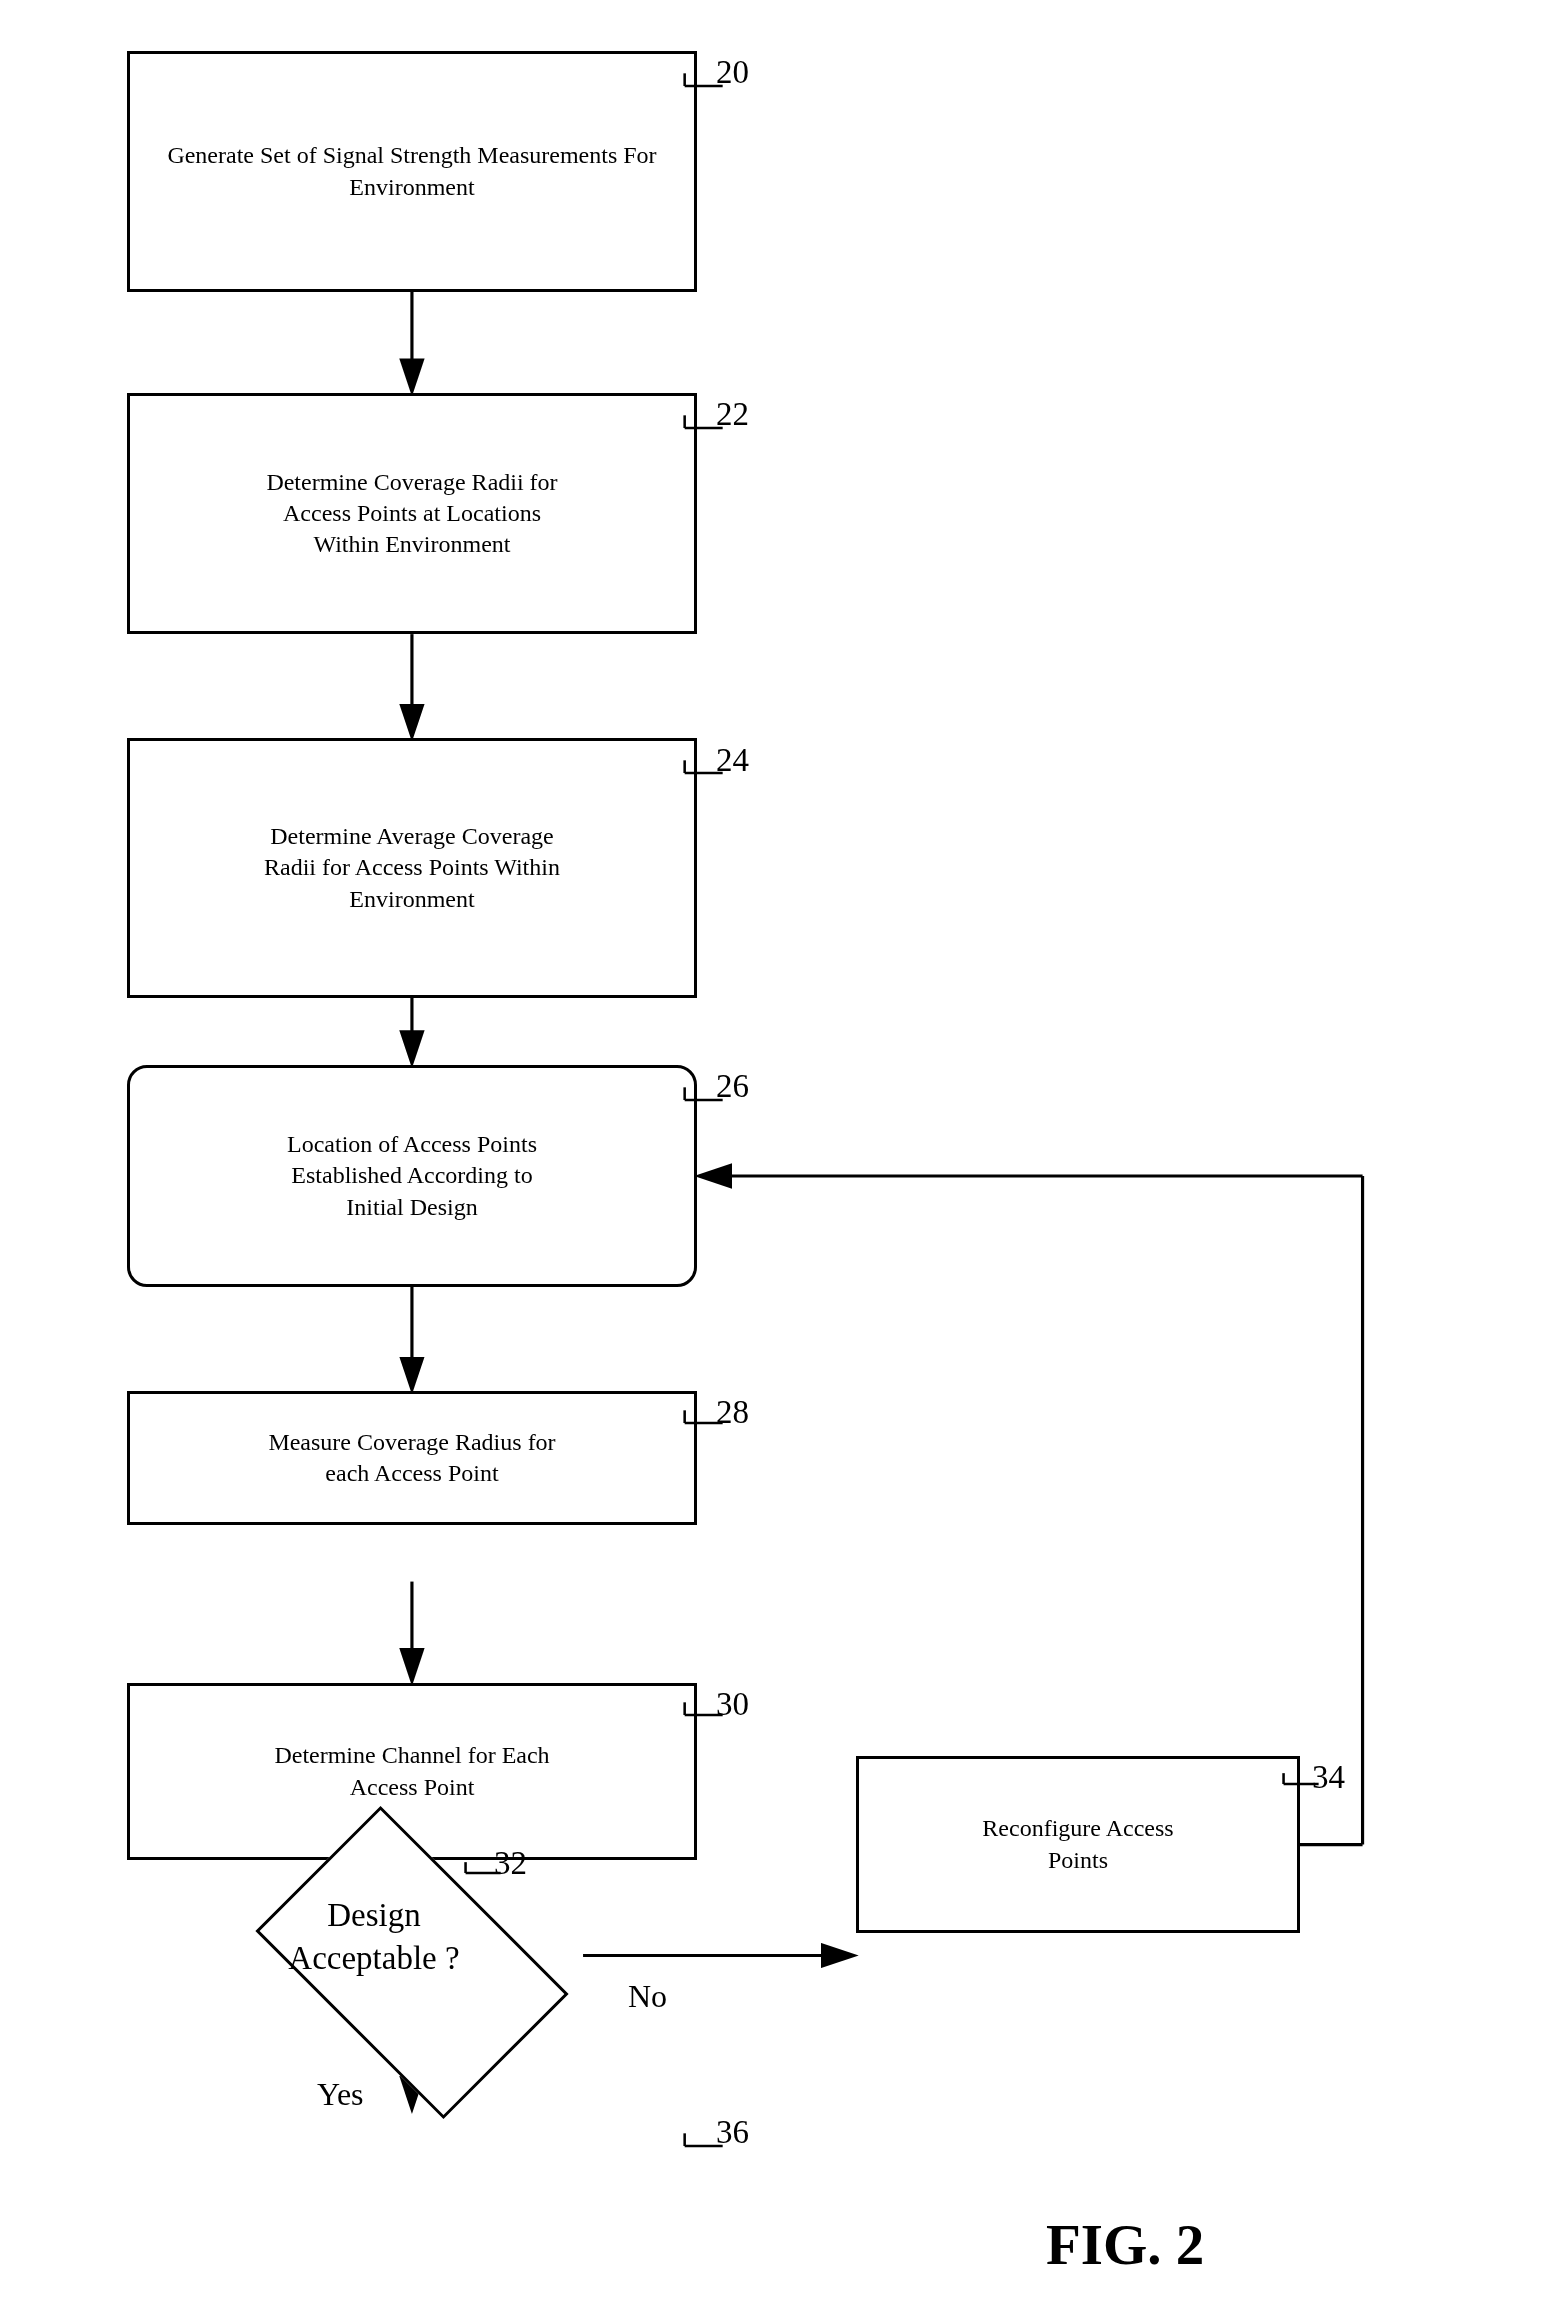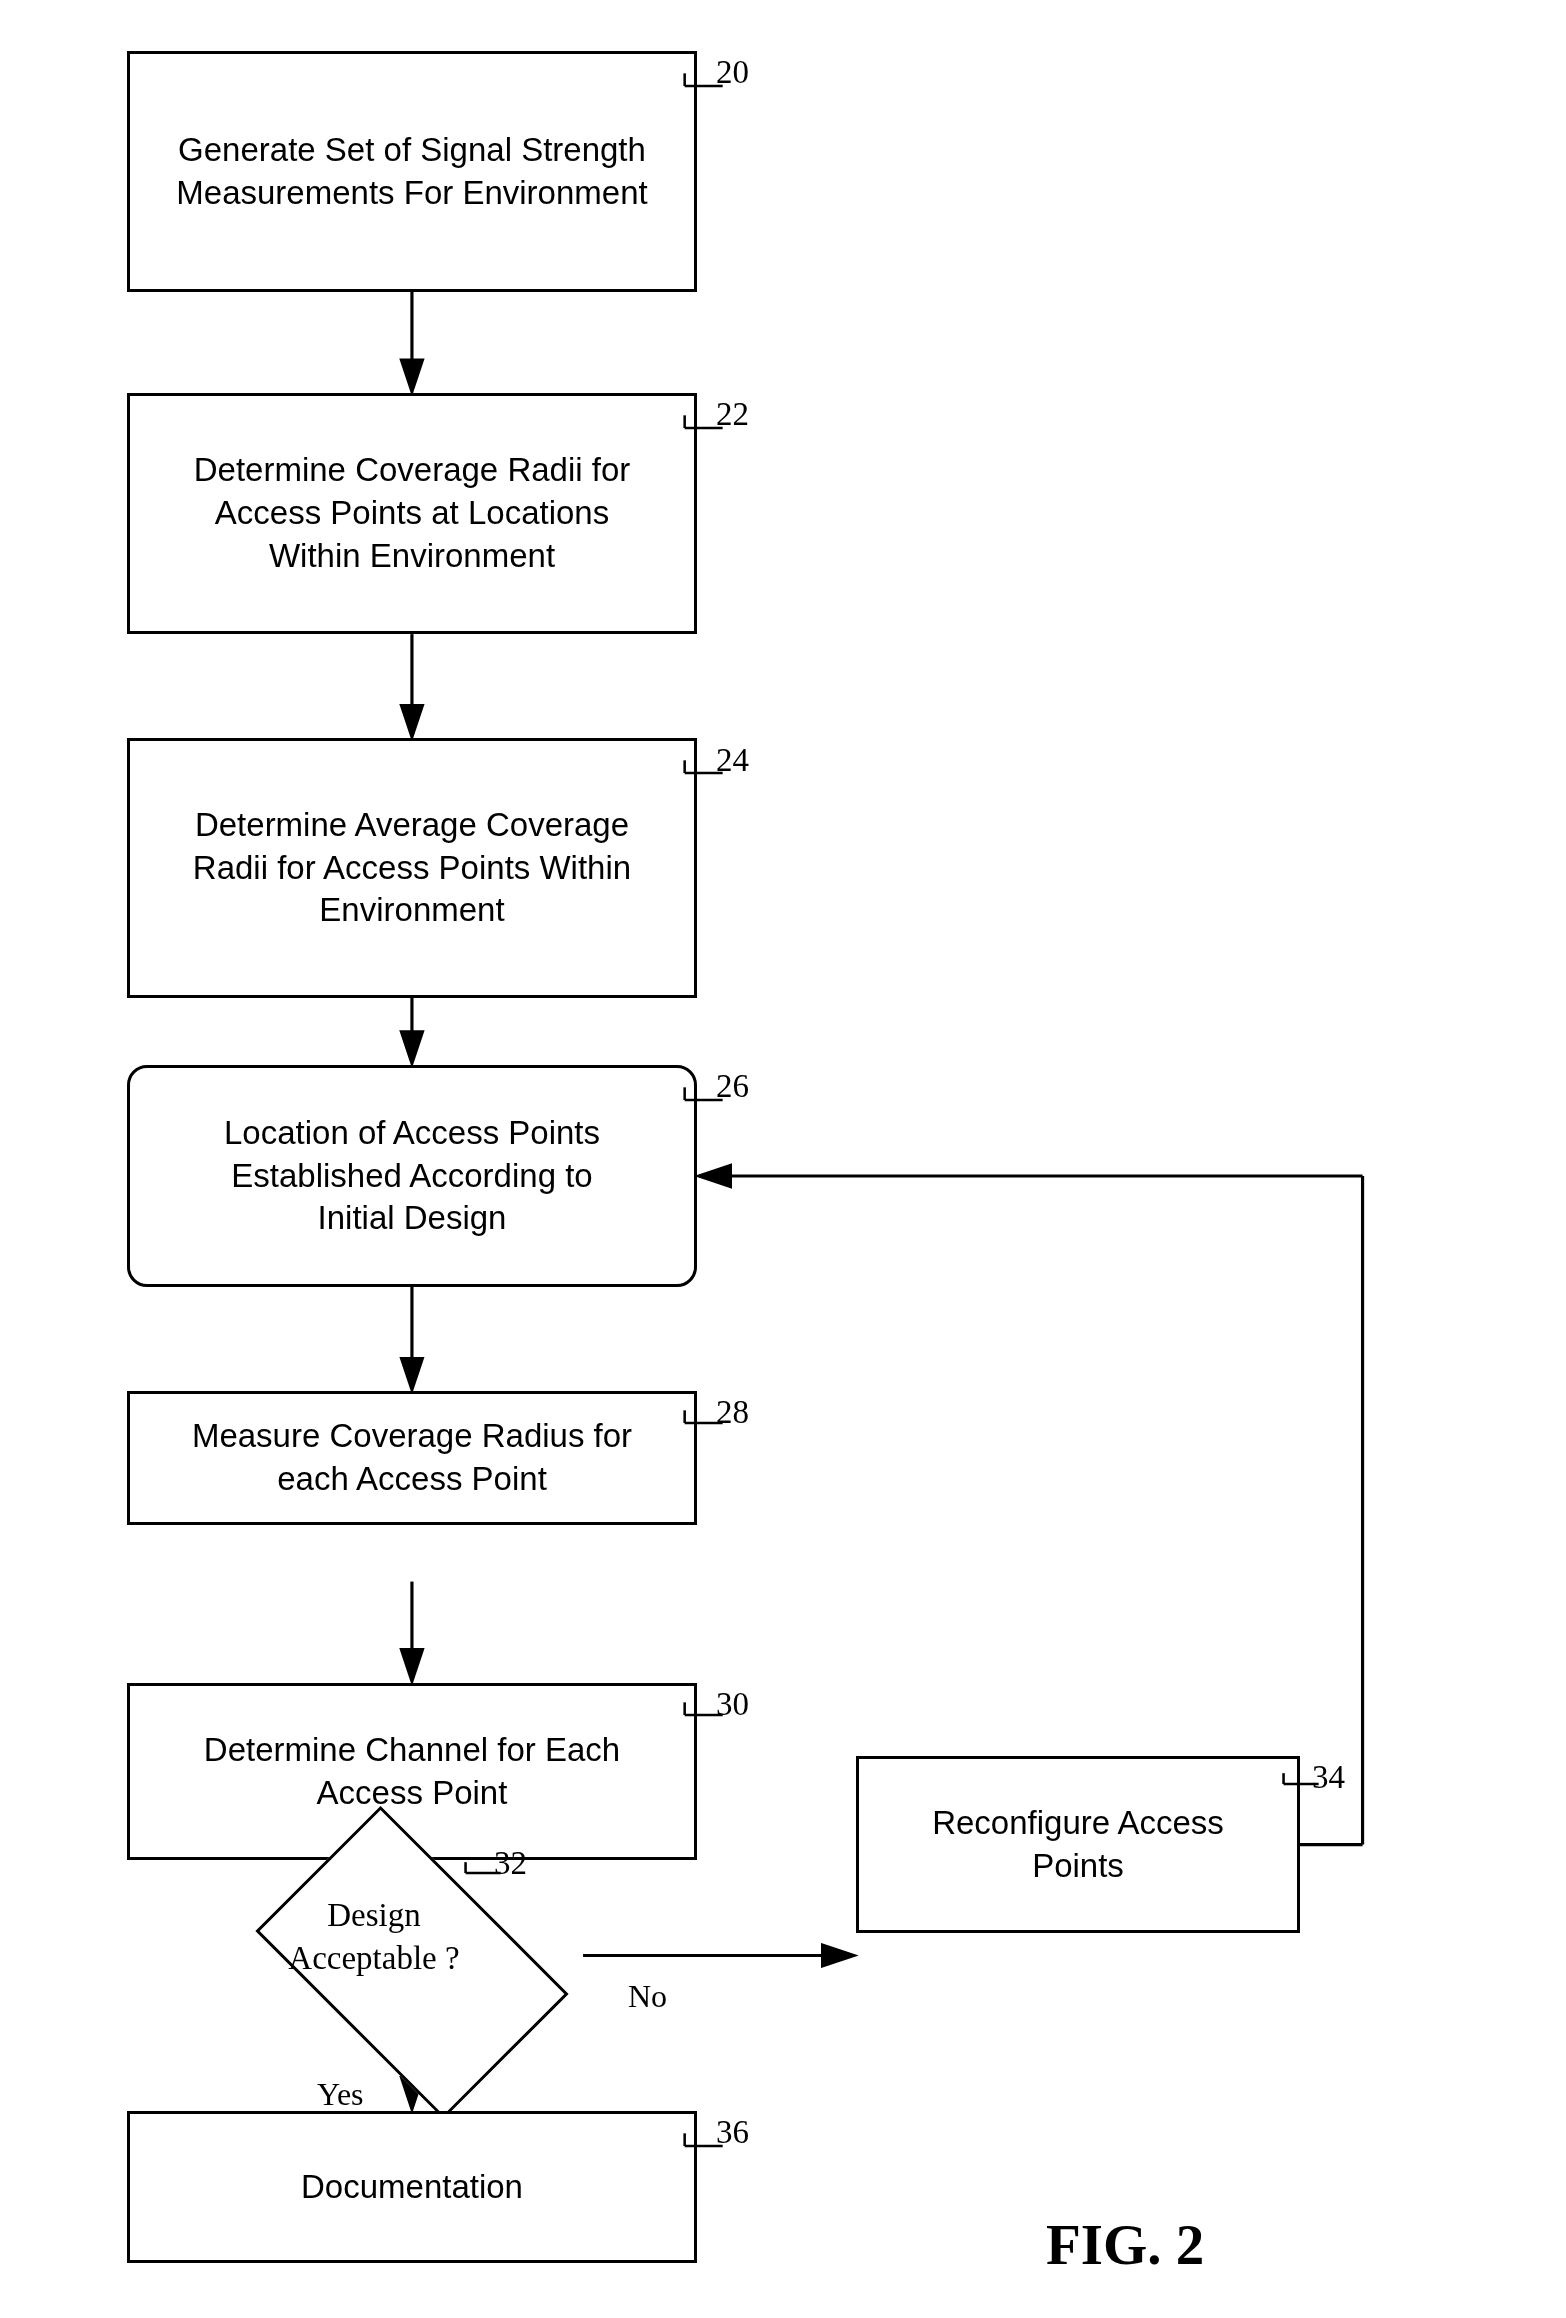--- a/index.html
+++ b/index.html
@@ -21,23 +21,23 @@
 
     
     .flow-box {
       position: absolute;
       border: 3.2px solid #000;
       background: #fff;
       display: flex;
       align-items: center;
       justify-content: center;
       text-align: center;
-      font-size: 33px;
+      font-size: 24px;
       line-height: 1.3;
-      font-family: Liberation Sans, sans-serif;
+      font-family: Liberation Serif, serif;
     }
 
     
     .flow-diamond-wrapper {
       position: absolute;
       display: flex;
       align-items: center;
       justify-content: center;
     }
 
@@ -204,23 +204,20 @@
 
   <div class="flow-box" style="left:856px; top:1756px; width:444px; height:177px;">
     <span>Reconfigure Access<br>Points</span>
   </div>
   <span class="ref-num" style="left:1312px; top:1759px;">34</span>
   <svg style="position:absolute;left:1274px;top:1768px;width:51px;height:32px;" viewBox="0 0 80 50" width="51" height="32">
     <line x1="70" y1="25" x2="15" y2="25" stroke="#000" stroke-width="4"></line>
     <line x1="15" y1="25" x2="15" y2="8" stroke="#000" stroke-width="4"></line>
   </svg>
 
-  <div class="flow-box" style="left:127px; top:2111px; width:570px; height:152px;">
-    <span>Documentation</span>
-  </div>
   <span class="ref-num" style="left:716px; top:2114px;">36</span>
   <svg style="position:absolute;left:672px;top:2127px;width:57px;height:38px;" viewBox="0 0 90 60" width="57" height="38">
     <line x1="80" y1="30" x2="20" y2="30" stroke="#000" stroke-width="4"></line>
     <line x1="20" y1="30" x2="20" y2="10" stroke="#000" stroke-width="4"></line>
   </svg>
 
   <span class="flow-label" style="left:317px; top:2076px;">Yes</span>
 
   <span class="flow-label" style="left:628px; top:1978px;">No</span>
 

